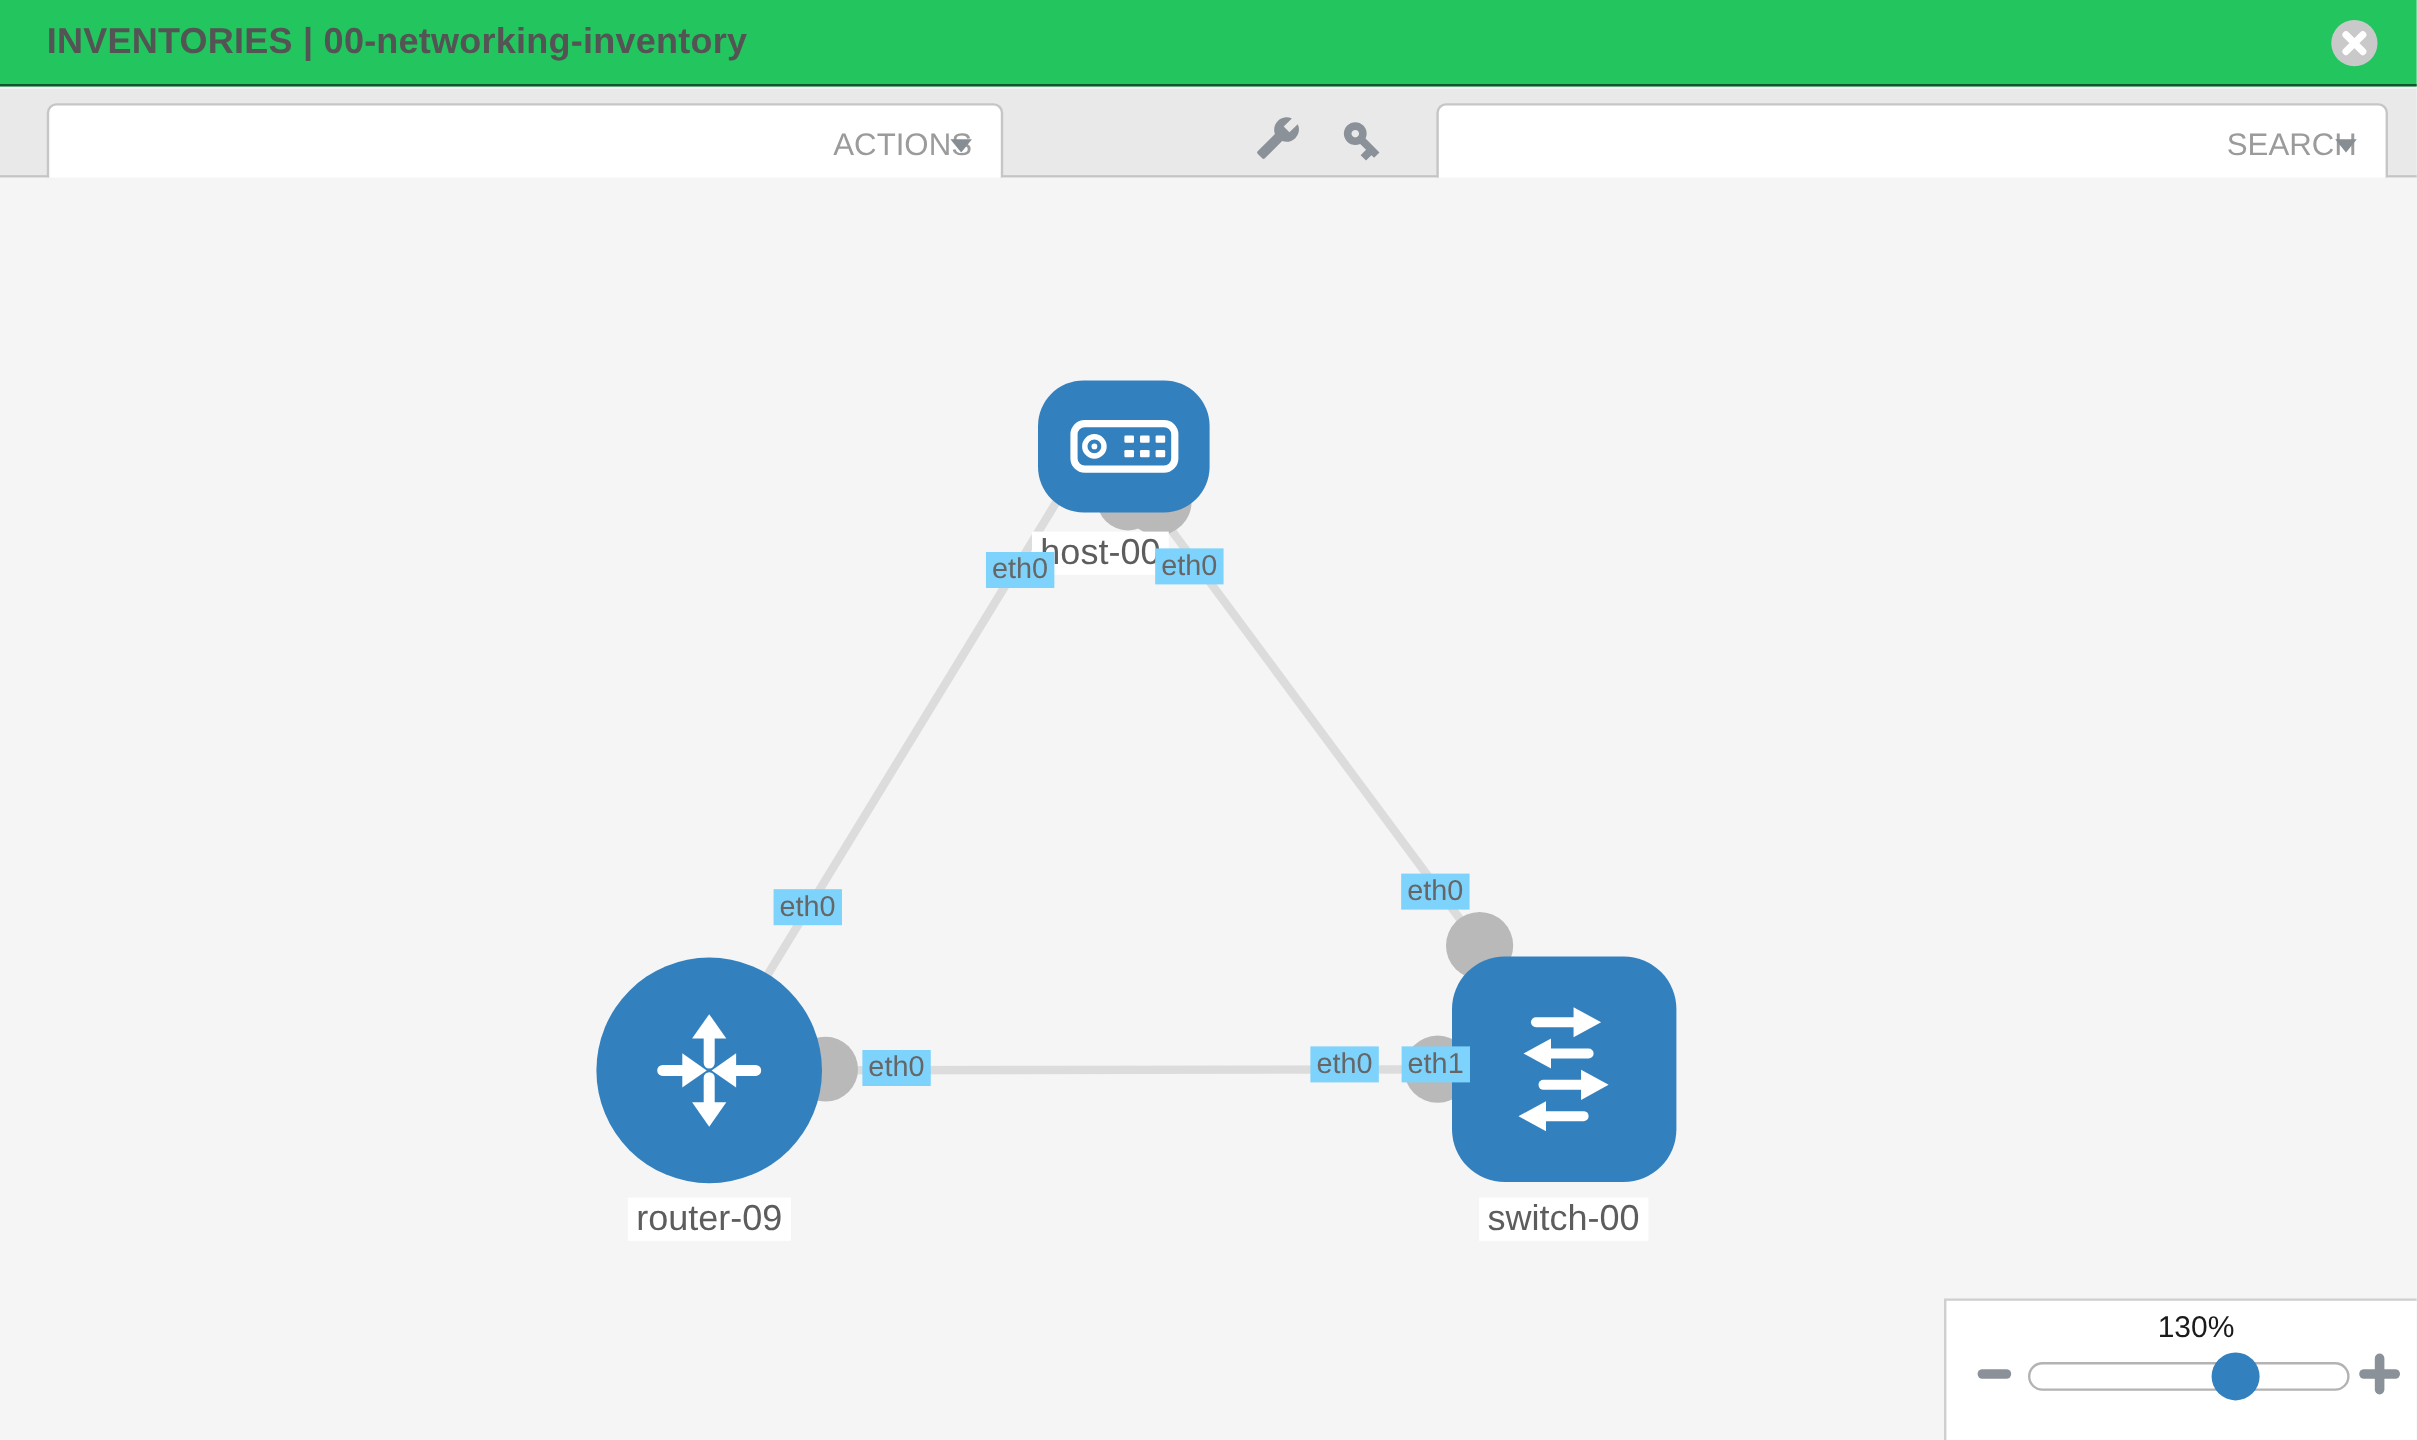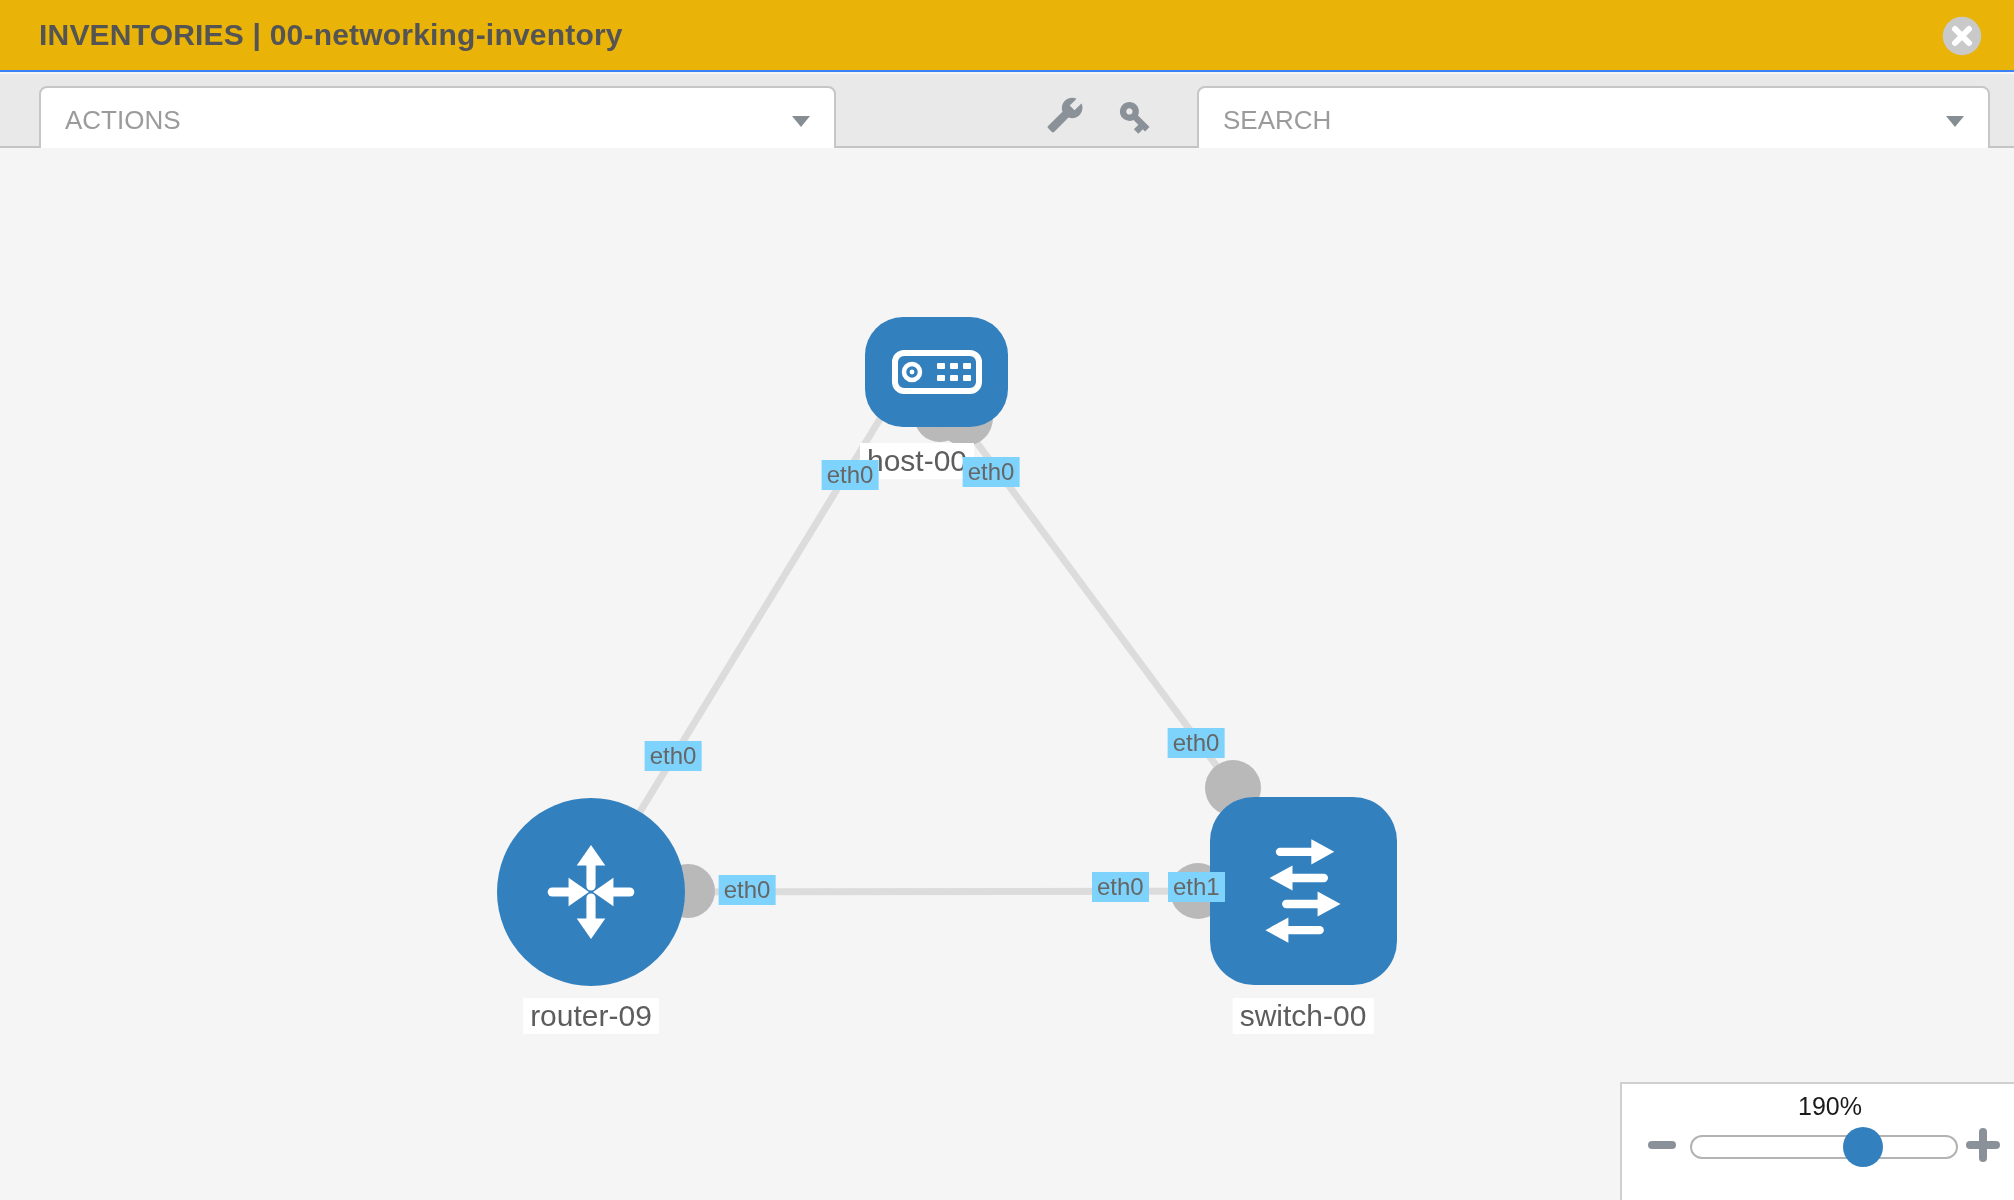--- a/index.html
+++ b/index.html
@@ -4,37 +4,37 @@
 <style>
   html,body{margin:0;padding:0;}
   body{
     width:2014px;height:1200px;overflow:hidden;position:relative;
     font-family:"Liberation Sans","DejaVu Sans",sans-serif;
     background:#f5f5f5;
   }
   
   .header{
     position:absolute;left:0;top:0;width:2014px;height:72px;
-    background:#eab308;border-bottom:2px solid #3b82f6;box-sizing:border-box;
+    background:#22c55e;border-bottom:2px solid #14532d;box-sizing:border-box;
   }
   .page-title{
     position:absolute;left:39px;top:50%;transform:translateY(-50%);
     font-size:30px;font-weight:bold;color:#545454;letter-spacing:.2px;white-space:nowrap;
   }
   .close-btn{position:absolute;left:1941px;top:15px;width:42px;height:42px;cursor:pointer;}
   
   .toolbar{
     position:absolute;left:0;top:74px;width:2014px;height:74px;
     background:#e9e9e9;border-bottom:2px solid #c4c4c4;box-sizing:border-box;
   }
   .select{
     position:absolute;top:12px;height:69px;background:#ffffff;
     border:2px solid #c6c6c6;border-radius:8px;box-sizing:border-box;
     display:flex;align-items:center;padding:0 24px;
-    font-size:26px;color:#9b9b9b;cursor:pointer;
+    font-size:26px;color:#9b9b9b;cursor:pointer;justify-content:flex-end;
   }
   .select-actions{left:39px;width:797px;}
   .select-search{left:1182px;width:793px;margin-left:15px;}
   .caret{
     position:absolute;right:24px;top:50%;margin-top:-5px;
     width:0;height:0;border-left:9px solid transparent;border-right:9px solid transparent;
     border-top:11px solid #868d93;
   }
   .tool-icon{position:absolute;width:38px;height:38px;cursor:pointer;}
   .tool-icon svg{width:100%;height:100%;fill:#8a9198;}
@@ -190,21 +190,21 @@
 
   <div class="iface-label ctr" style="left:850px;top:312px;">eth0</div>
   <div class="iface-label ctr" style="left:991px;top:309px;">eth0</div>
   <div class="iface-label ctr" style="left:673px;top:593px;">eth0</div>
   <div class="iface-label ctr" style="left:747px;top:727px;">eth0</div>
   <div class="iface-label ctr" style="left:1196px;top:580px;">eth0</div>
   <div class="iface-label" style="left:1092px;top:724px;">eth0</div>
   <div class="iface-label" style="left:1168px;top:724px;">eth1</div>
 
   <div class="zoom-panel">
-    <div class="zoom-value">190%</div>
+    <div class="zoom-value">130%</div>
     <div class="zoom-minus"></div>
     <div class="zoom-track">
       <div class="zoom-thumb"></div>
     </div>
     <div class="zoom-plus"></div>
   </div>
 
 </div>
 
 </body></html>

